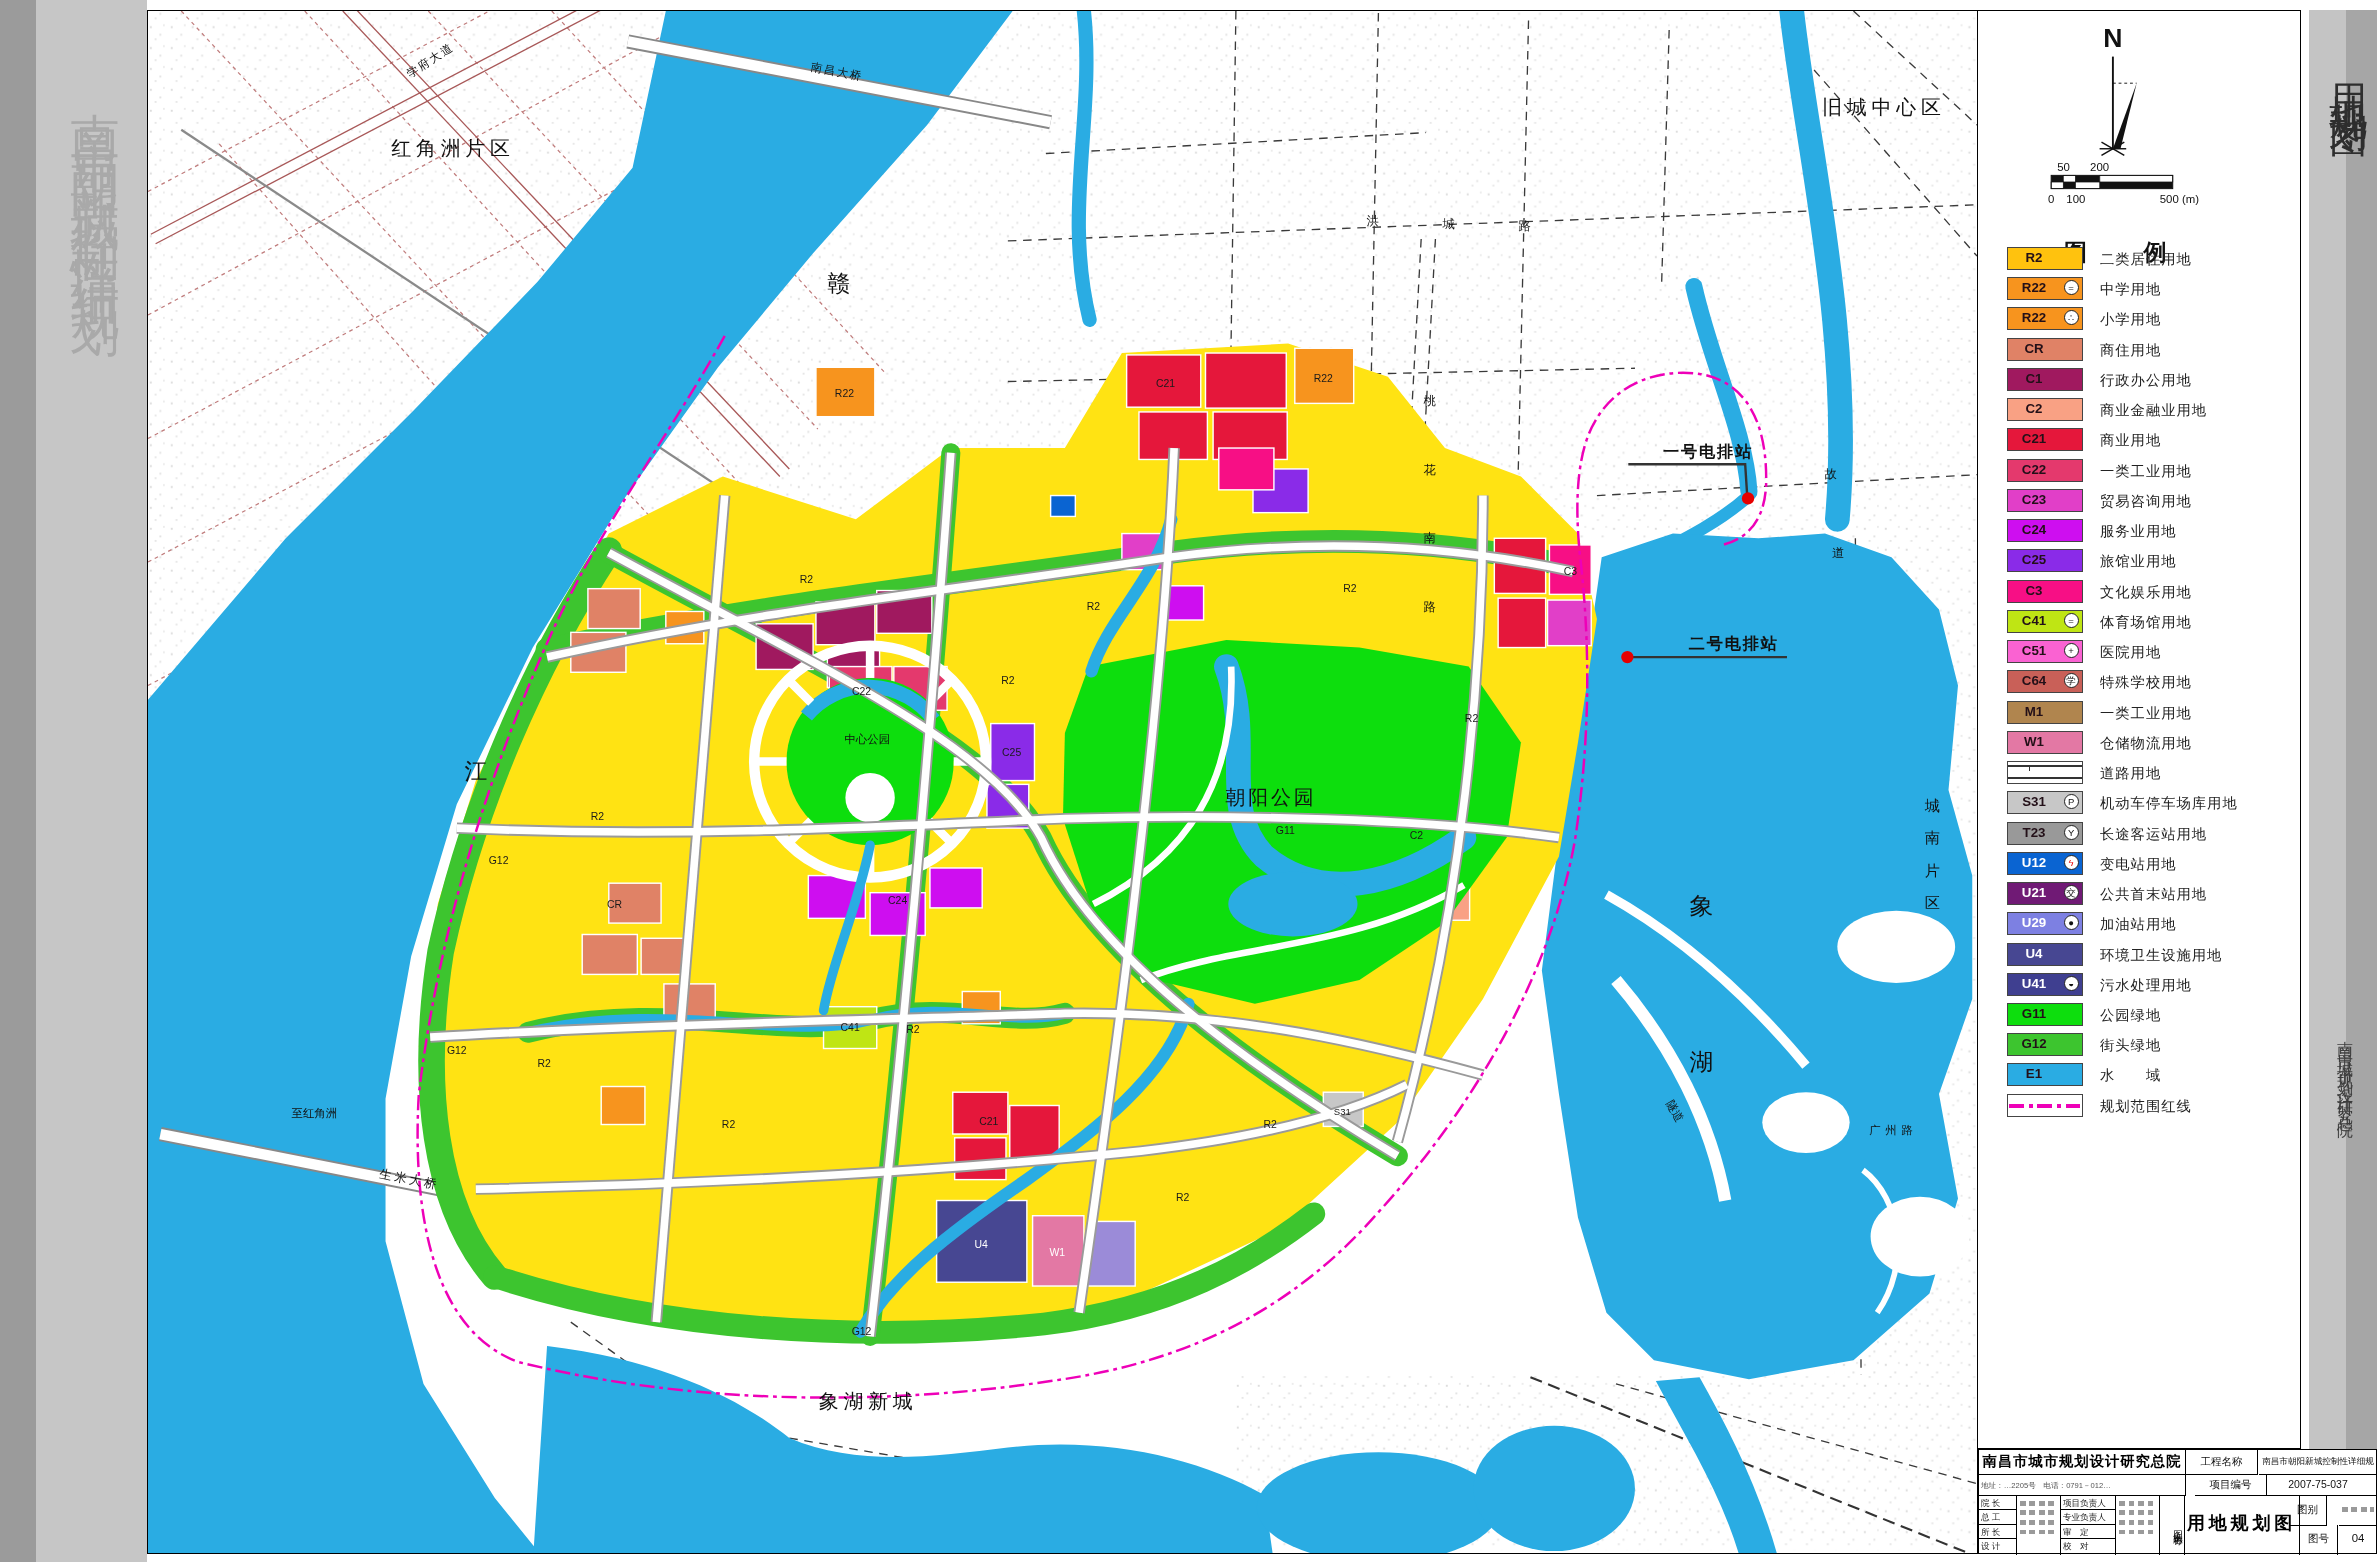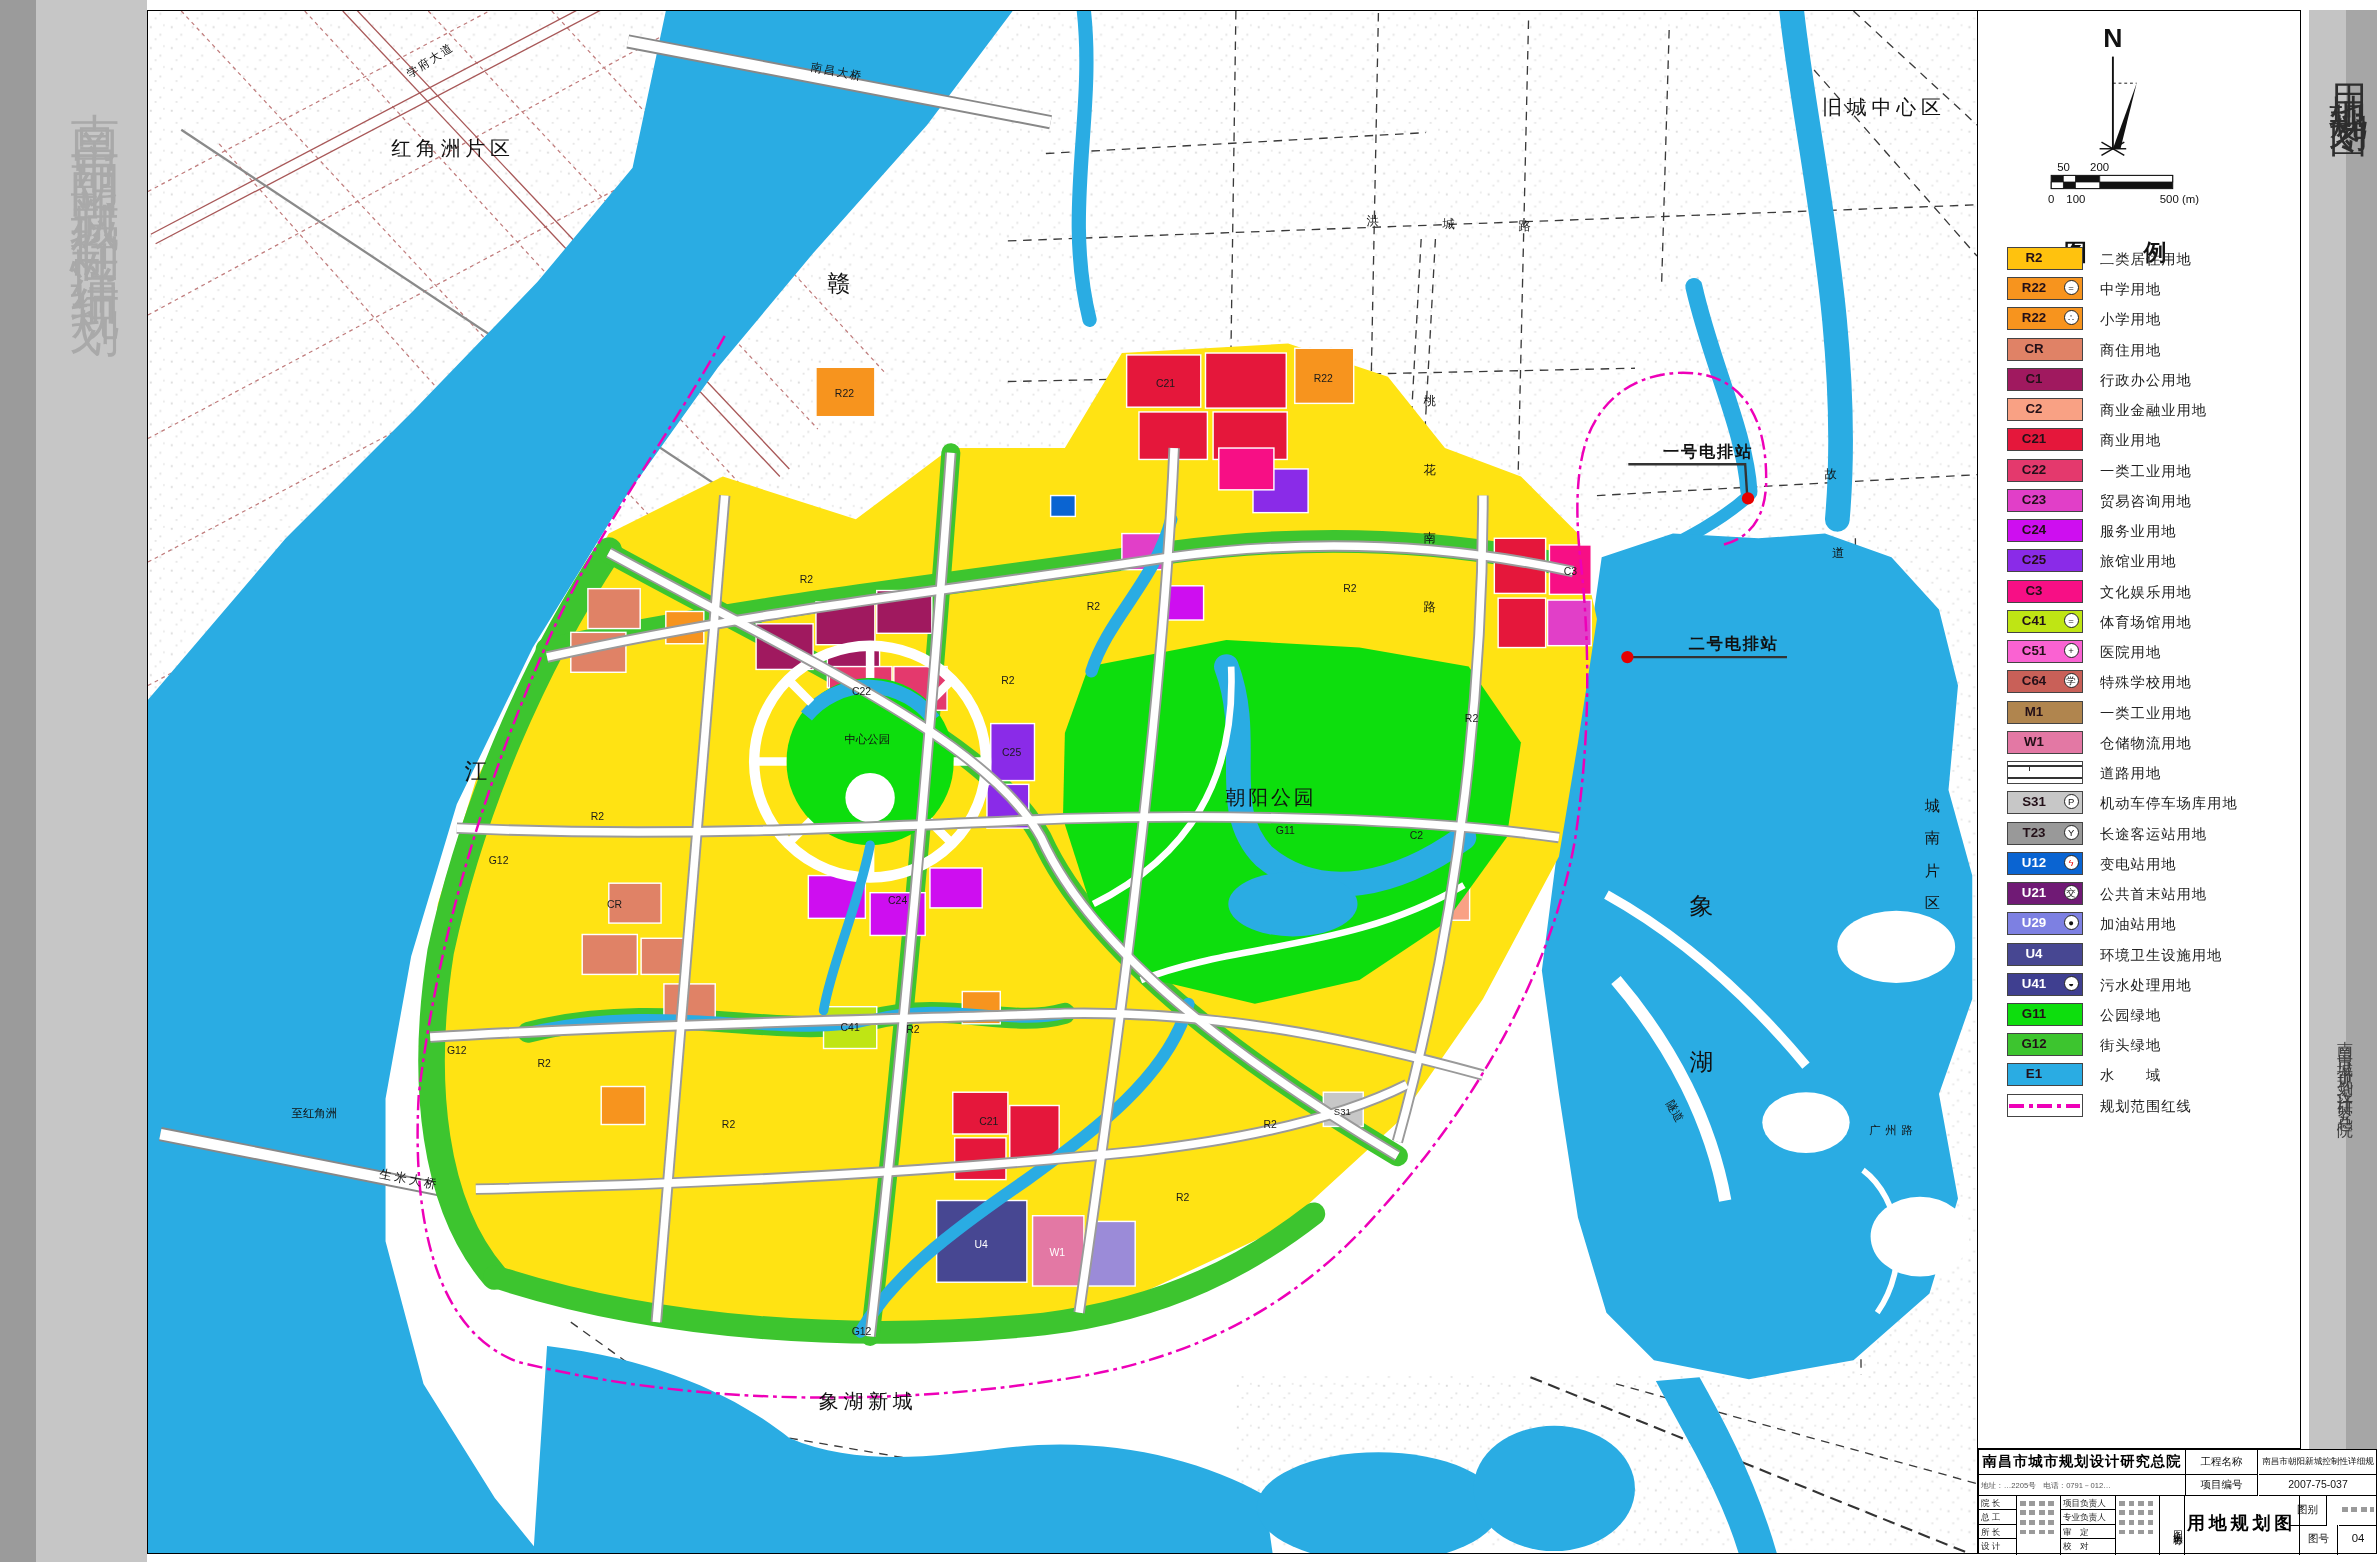--- a/index.html
+++ b/index.html
@@ -581,21 +581,21 @@
   <div id="right-strip">
     <div class="stitle">用地规划图</div>
     <div class="sinst">南昌市城市规划设计研究总院</div>
   </div>
 
   <div id="tblock">
     <div class="cell inst" style="left:0;top:0;width:207px;height:25px;">南昌市城市规划设计研究总院</div>
     <div class="cell lab" style="left:207px;top:0;width:72px;height:25px;line-height:23px;">工程名称</div>
     <div class="cell val" style="left:280px;top:0;width:118px;height:25px;font-size:8.6px;line-height:23px;border-right:none;">南昌市朝阳新城控制性详细规划</div>
     <div class="cell tiny" style="left:0;top:25px;width:207px;height:21px;line-height:17px;">地址：…2205号　电话：0791－012…</div>
-    <div class="cell lab" style="left:207px;top:25px;width:72px;height:21px;line-height:19px;">项目编号</div>
+    <div class="cell lab" style="left:216px;top:25px;width:72px;height:21px;line-height:19px;">项目编号</div>
     <div class="cell val" style="left:280px;top:25px;width:118px;height:21px;font-size:10.5px;line-height:19px;border-right:none;">2007-75-037</div>
     <div class="cell" style="left:0;top:46px;width:38px;height:59px;border-bottom:none;">
       <div class="role">院 长</div>
       <div class="role">总 工</div>
       <div class="role">所 长</div>
       <div class="role" style="border-bottom:none;">设 计</div>
     </div>
     <div class="cell" style="left:38px;top:46px;width:44px;height:59px;border-bottom:none;">
       <div class="blur"></div>
         <div class="blur"></div>

